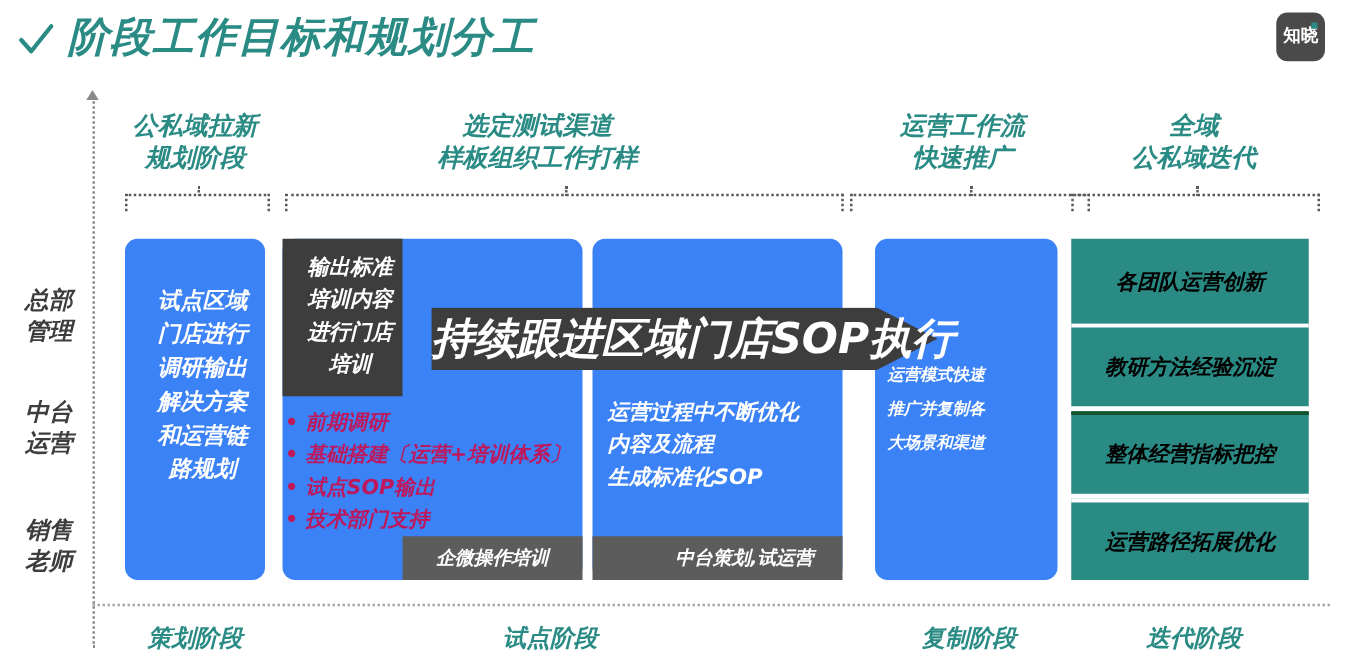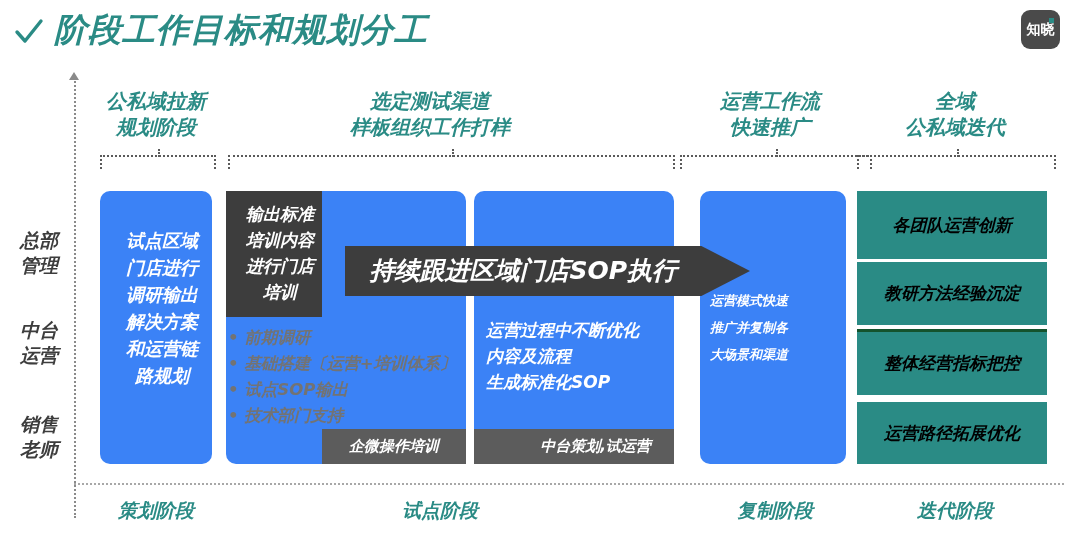--- a/index.html
+++ b/index.html
@@ -133,21 +133,21 @@
     font-size: 18px;
     font-weight: bold;
     font-style: italic;
     line-height: 27px;
     text-align: center;
     white-space: pre-line;
   }
 
   .bullet-list {
     position: absolute;
-    color: #737373;
+    color: #be185d;
     font-size: 16.5px;
     font-weight: bold;
     font-style: italic;
     line-height: 26px;
     white-space: pre-line;
   }
 
   .body-text {
     position: absolute;
     color: #ffffff;
@@ -200,21 +200,21 @@
     -webkit-clip-path: polygon(0 0, 88% 0, 100% 50%, 88% 100%, 0 100%);
     clip-path: polygon(0 0, 88% 0, 100% 50%, 88% 100%, 0 100%);
   }
   #arrow-banner .label {
     position: absolute;
     left: 0; top: 0;
     width: 88%; height: 50px;
     line-height: 50px;
     text-align: center;
     color: #ffffff;
-    font-size: 25px;
+    font-size: 34px;
     font-weight: bold;
     font-style: italic;
     white-space: nowrap;
   }
 
   
   #x-axis {
     position: absolute;
     left: 74px; top: 483px;
     width: 990px; height: 0;

